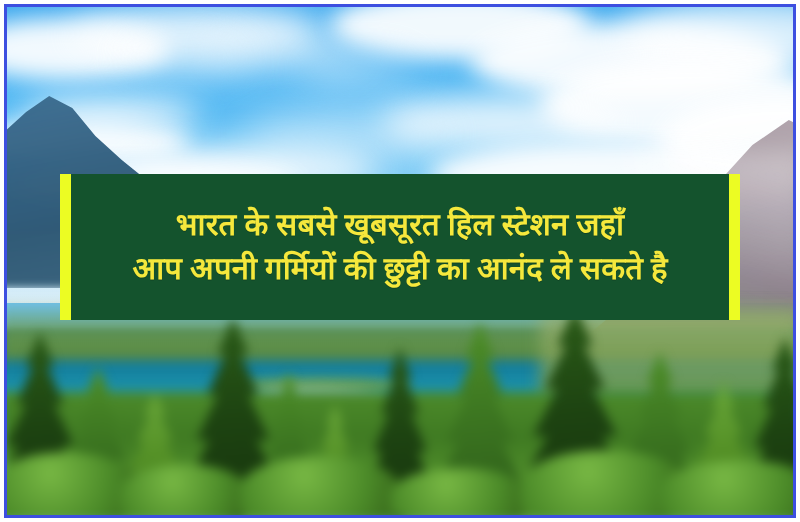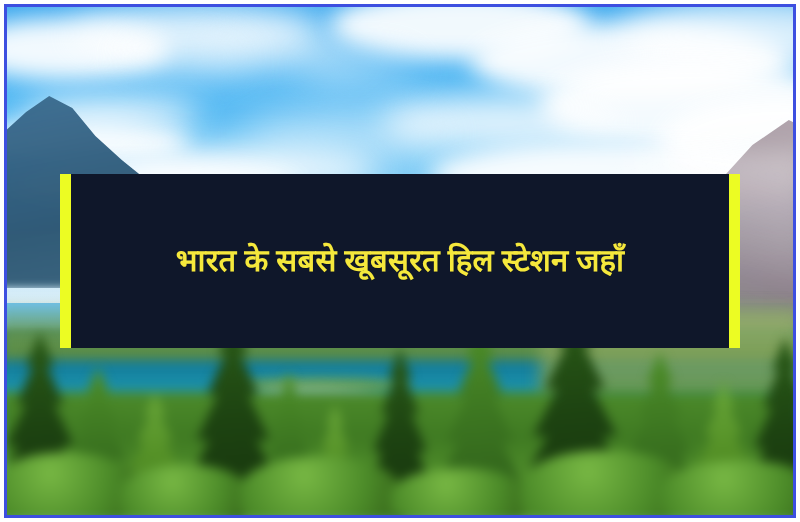--- a/index.html
+++ b/index.html
@@ -210,22 +210,22 @@
     border-radius: 50% 50% 20% 20%;
     background: radial-gradient(circle at 40% 30%, #78b844, #4b8a28 60%, #336018 100%);
   }
 
   
   .banner {
     position: absolute;
     left: 60px;
     top: 174px;
     width: 680px;
-    height: 174px;
-    background: #0f172a;
+    height: 146px;
+    background: #14532d;
     display: flex;
     align-items: center;
     justify-content: center;
     box-sizing: border-box;
   }
   .banner-stripe {
     position: absolute;
     top: 0;
     width: 11px;
     height: 100%;
@@ -333,19 +333,20 @@
     <div class="bush" style="left:390px; width:140px; height:54px;"></div>
     <div class="bush" style="left:520px; width:170px; height:72px;"></div>
     <div class="bush" style="left:660px; width:160px; height:62px;"></div>
   </div>
 
   <div class="banner">
     <div class="banner-stripe left"></div>
     <div class="banner-stripe right"></div>
     <div class="banner-text">
       <span class="banner-line">भारत के सबसे खूबसूरत हिल स्टेशन जहाँ</span>
+      <span class="banner-line">आप अपनी गर्मियों की छुट्टी का आनंद ले सकते है</span>
     </div>
   </div>
 
   <div class="frame-outer"></div>
   <div class="frame"></div>
 
 </div>
 
 </body></html>

